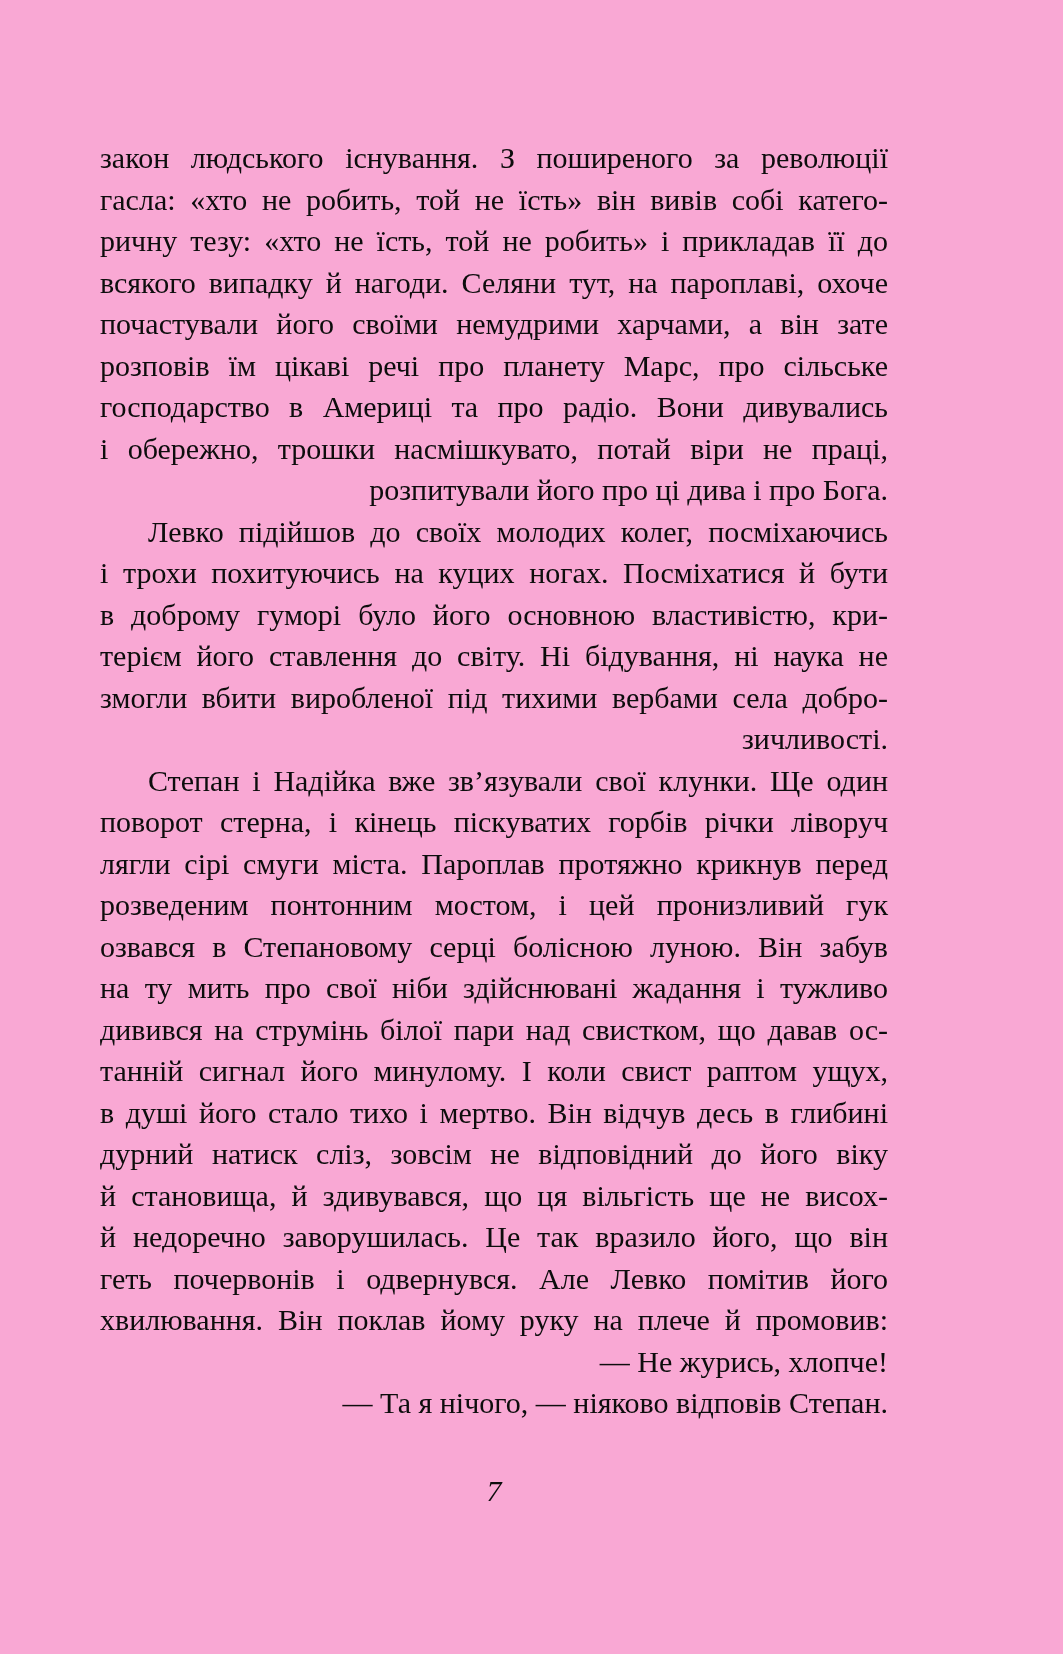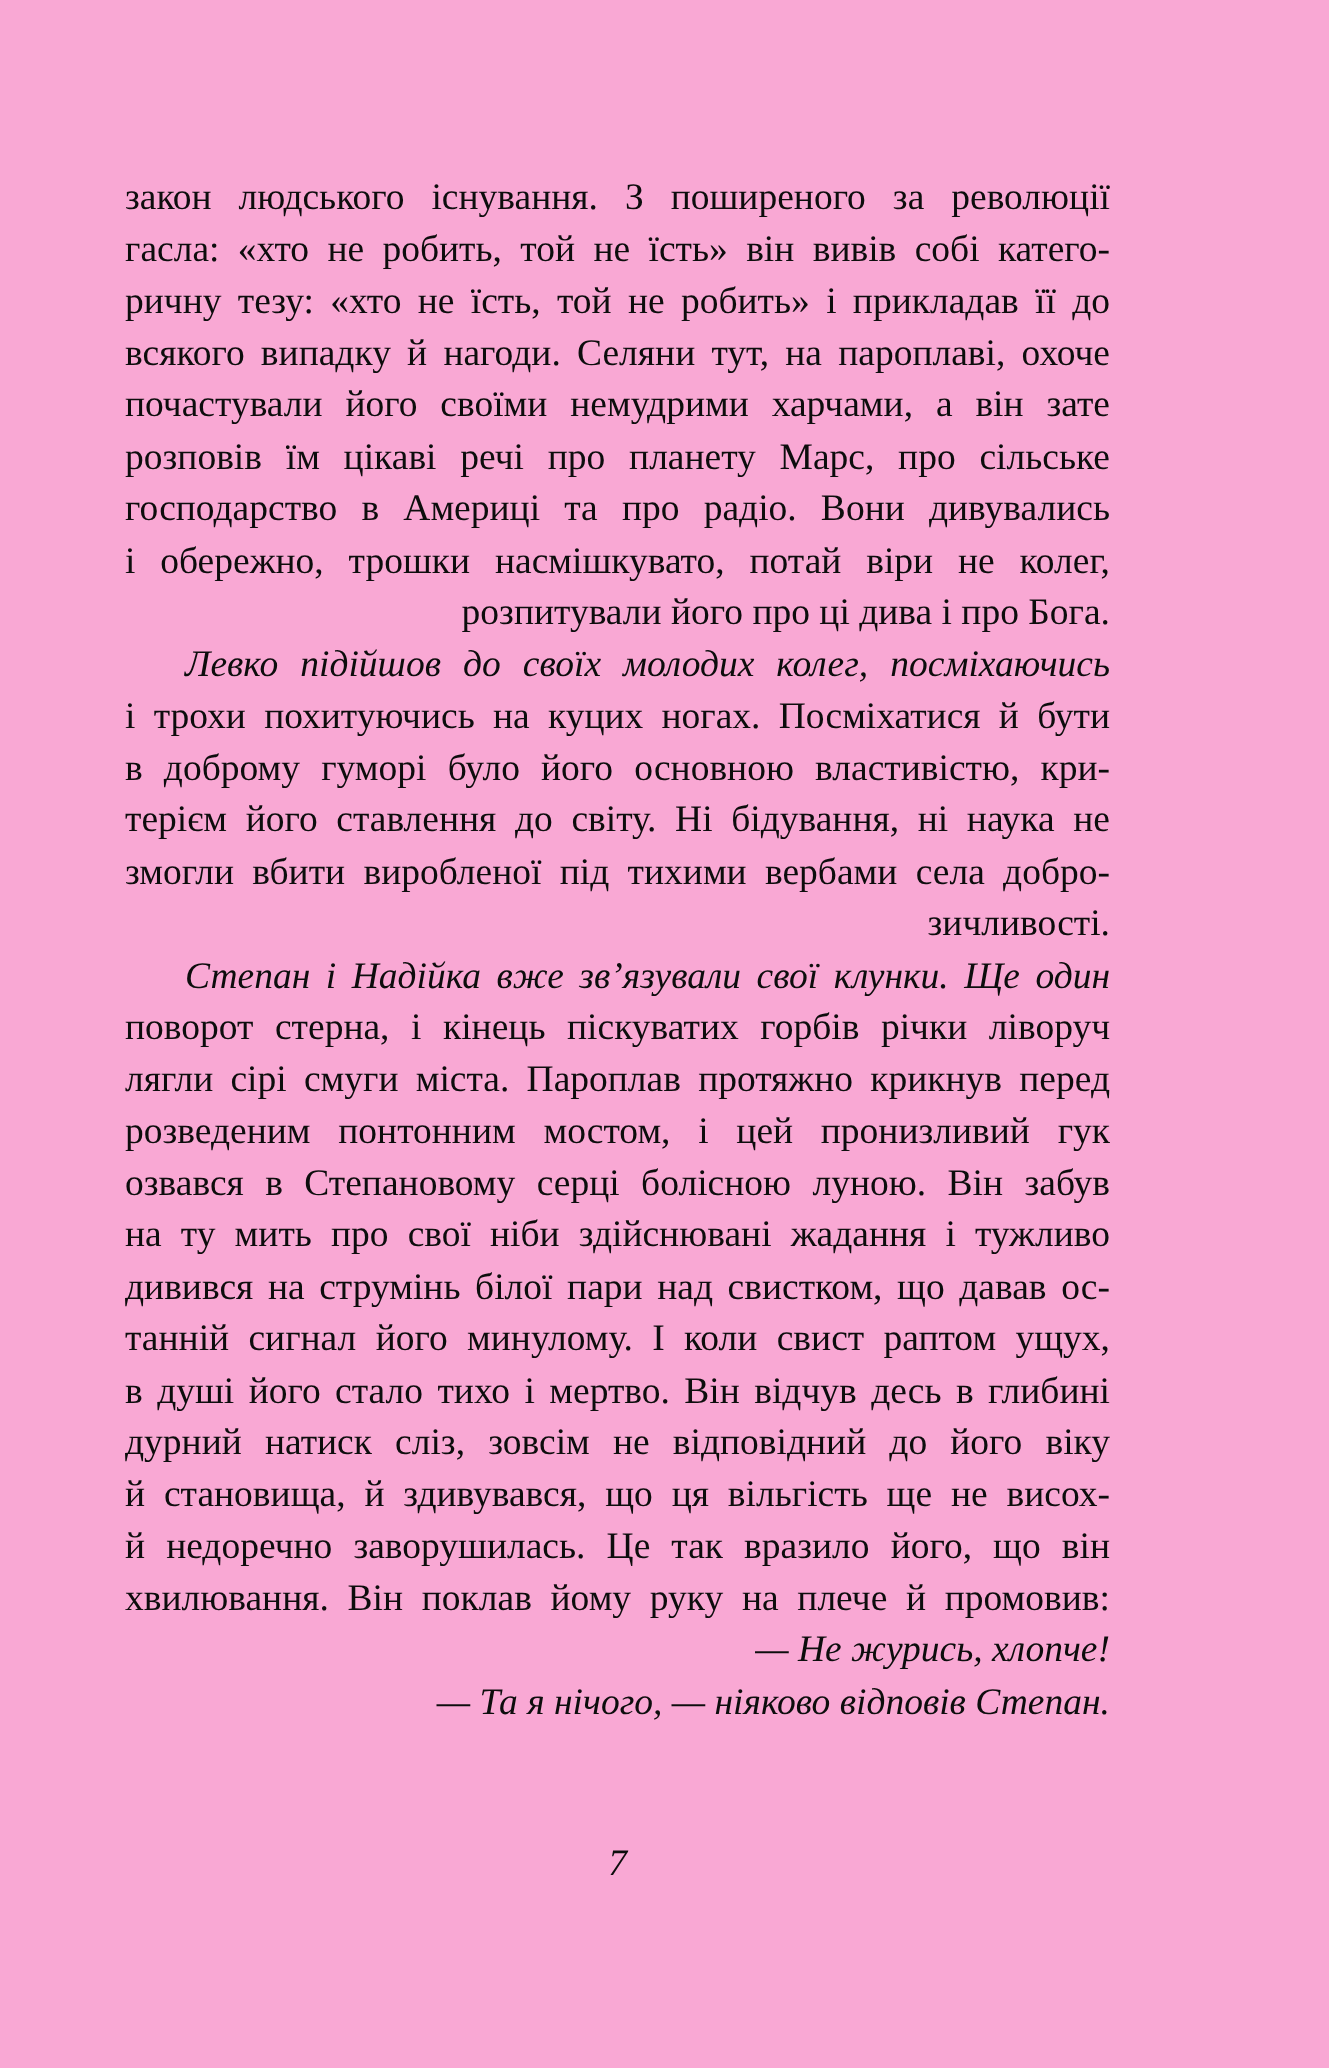--- a/index.html
+++ b/index.html
@@ -27,21 +27,20 @@
   .line {
     text-align: right;
     white-space: normal;
   }
   .line.j {
     text-align: justify;
     text-align-last: justify;
   }
   .line.indent {
     text-indent: 48px;
-    font-style: italic;
   }
   .folio {
     position: absolute;
     left: 100px;
     top: 1474px;
     width: 788px;
     text-align: center;
     font-size: 30px;
     font-style: italic;
     color: #0d0d0d;
@@ -52,38 +51,39 @@
 
 <div class="page">
   <div class="text-block">
       <div class="line j">закон людського існування. З поширеного за революції</div>
       <div class="line j">гасла: «хто не робить, той не їсть» він вивів собі катего-</div>
       <div class="line j">ричну тезу: «хто не їсть, той не робить» і прикладав її до</div>
       <div class="line j">всякого випадку й нагоди. Селяни тут, на пароплаві, охоче</div>
       <div class="line j">почастували його своїми немудрими харчами, а він зате</div>
       <div class="line j">розповів їм цікаві речі про планету Марс, про сільське</div>
       <div class="line j">господарство в Америці та про радіо. Вони дивувались</div>
-      <div class="line j">і обережно, трошки насмішкувато, потай віри не колег,</div>
+      <div class="line j">і обережно, трошки насмішкувато, потай віри не праці,</div>
       <div class="line">розпитували його про ці дива і про Бога.</div>
       <div class="line j indent">Левко підійшов до своїх молодих колег, посміхаючись</div>
       <div class="line j">і трохи похитуючись на куцих ногах. Посміхатися й бути</div>
       <div class="line j">в доброму гуморі було його основною властивістю, кри-</div>
       <div class="line j">терієм його ставлення до світу. Ні бідування, ні наука не</div>
       <div class="line j">змогли вбити виробленої під тихими вербами села добро-</div>
       <div class="line">зичливості.</div>
       <div class="line j indent">Степан і Надійка вже зв’язували свої клунки. Ще один</div>
       <div class="line j">поворот стерна, і кінець піскуватих горбів річки ліворуч</div>
       <div class="line j">лягли сірі смуги міста. Пароплав протяжно крикнув перед</div>
       <div class="line j">розведеним понтонним мостом, і цей пронизливий гук</div>
       <div class="line j">озвався в Степановому серці болісною луною. Він забув</div>
       <div class="line j">на ту мить про свої ніби здійснювані жадання і тужливо</div>
       <div class="line j">дивився на струмінь білої пари над свистком, що давав ос-</div>
       <div class="line j">танній сигнал його минулому. І коли свист раптом ущух,</div>
       <div class="line j">в душі його стало тихо і мертво. Він відчув десь в глибині</div>
       <div class="line j">дурний натиск сліз, зовсім не відповідний до його віку</div>
       <div class="line j">й становища, й здивувався, що ця вільгість ще не висох-</div>
       <div class="line j">й недоречно заворушилась. Це так вразило його, що він</div>
+      <div class="line j">геть почервонів і одвернувся. Але Левко помітив його</div>
       <div class="line j">хвилювання. Він поклав йому руку на плече й промовив:</div>
       <div class="line indent">— Не журись, хлопче!</div>
       <div class="line indent">— Та я нічого, — ніяково відповів Степан.</div>
     </div>
   <div class="folio">7</div>
 </div>
 
 </body></html>

